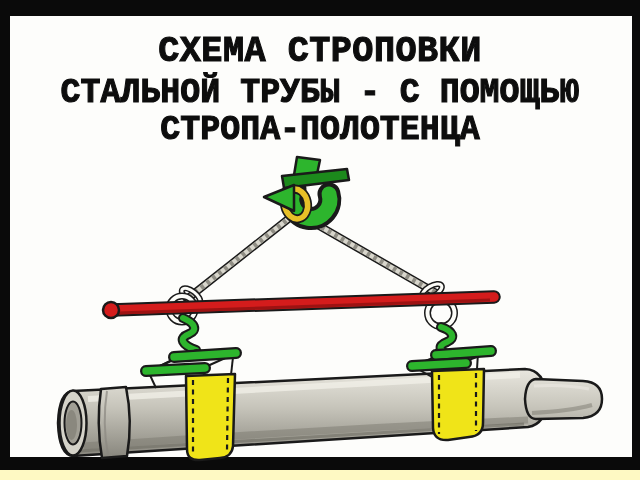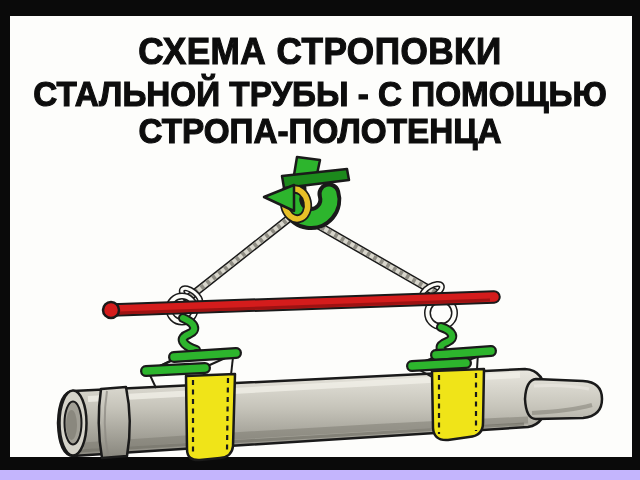--- a/index.html
+++ b/index.html
@@ -1,17 +1,17 @@
 <!DOCTYPE html>
 <html style="--c-frame: #0a0a0a; --c-background: #fdfdfb; --c-title-text: #0d0d0d; --c-hook-green: #2db52d; --c-hook-green-dark: #1c8a1c; --c-ring-gold: #e8c028; --c-traverse-red: #d41c1c; --c-traverse-red-dark: #8f1010; --c-cable-light: #d8d6cc; --c-cable-dark: #8f8d84; --c-white-rope: #fcfcf8; --c-strap-yellow: #f0e418; --c-pipe-light: #edebe3; --c-pipe-mid: #c6c4ba; --c-pipe-dark: #85837a; --c-pipe-face: #d5d3c9; --c-pipe-bore: #a19f95; --c-outline: #1a1a1a;"><head>
 <meta charset="utf-8">
 <style>
   html,body{margin:0;padding:0;background:#ffffff;}
-  #page{position:relative;width:640px;height:480px;overflow:hidden;background:#c4b5fd;
-        font-family:Liberation Sans, sans-serif;}
+  #page{position:relative;width:640px;height:480px;overflow:hidden;background:#fef9c3;
+        font-family:Liberation Mono, monospace;}
   .frame{position:absolute;left:0;top:0;width:640px;height:470px;box-sizing:border-box;
          background:var(--c-background,#ffffff);
          border-style:solid;border-color:var(--c-frame,#0a0a0a);
          border-width:16px 8px 13px 10px;}
   .title{position:absolute;top:33px;left:0;width:640px;text-align:center;
          color:var(--c-title-text,#0d0d0d);font-weight:900;
          -webkit-text-stroke:1.1px var(--c-title-text,#0d0d0d);
          transform:scaleX(.95);transform-origin:50% 0;line-height:1;}
   .t1{font-size:37px;margin-bottom:6px;letter-spacing:0.5px;}
   .t2{font-size:35px;margin-bottom:2px;}

